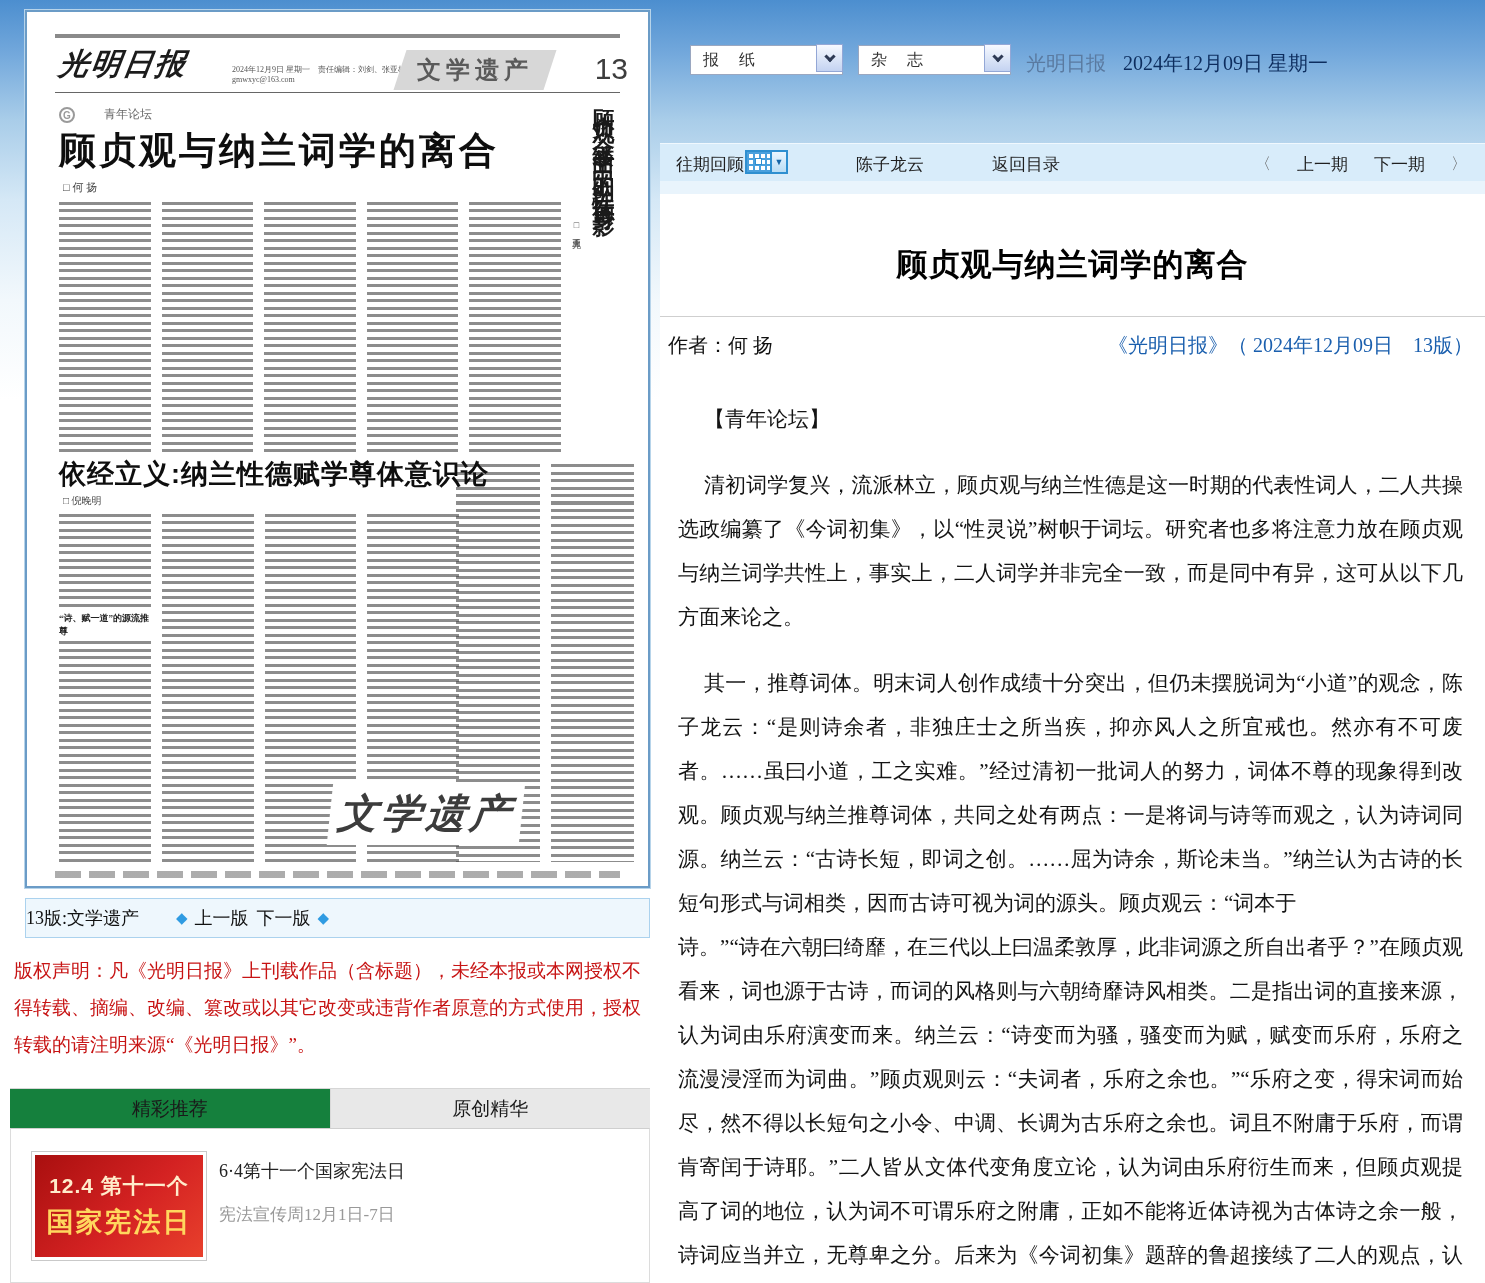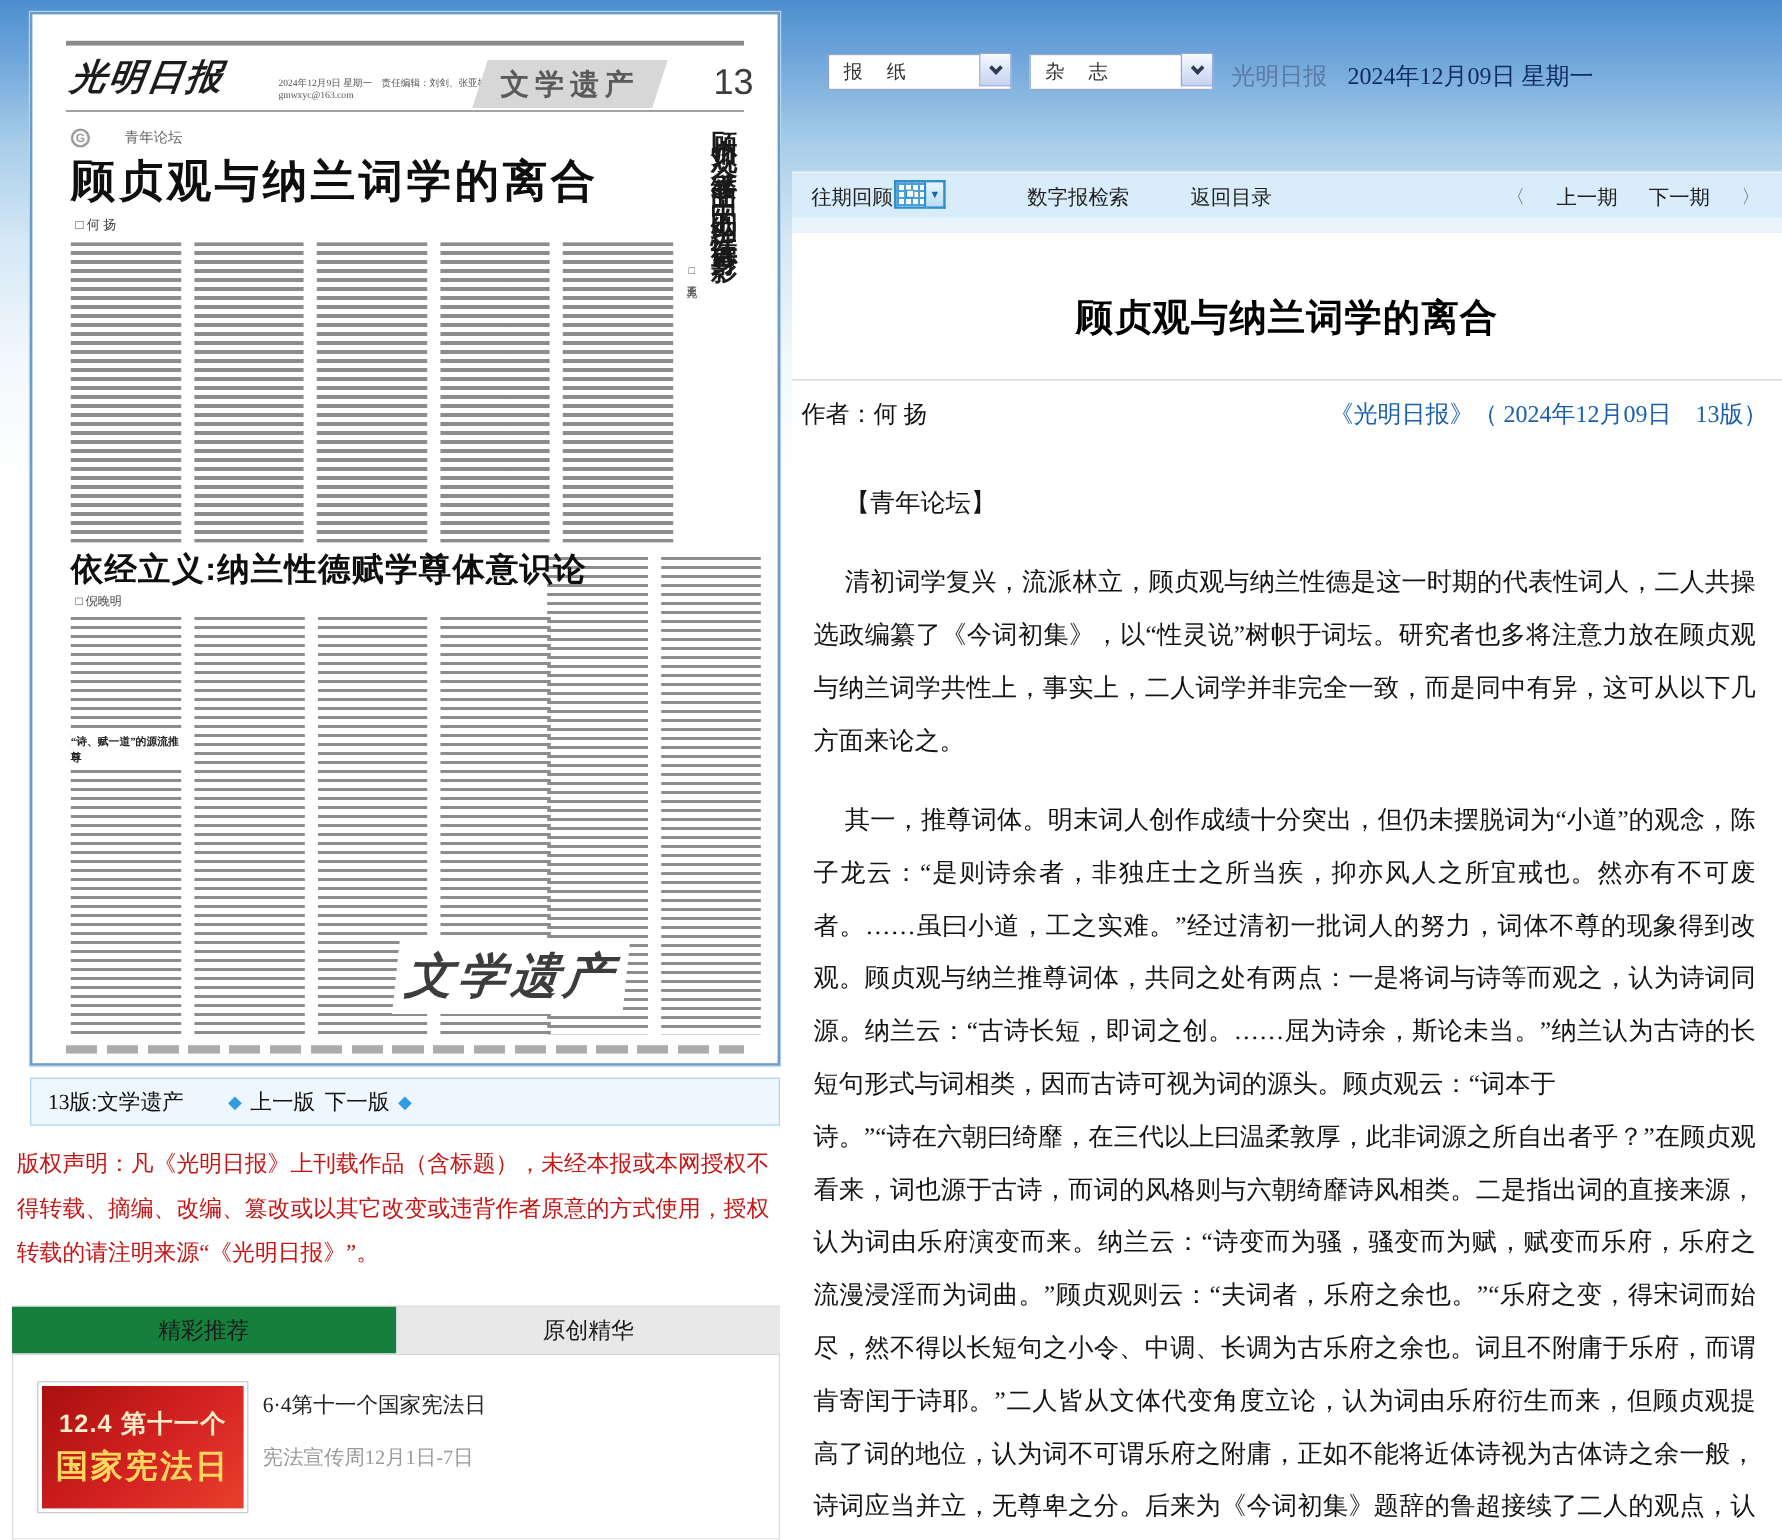--- a/index.html
+++ b/index.html
@@ -44,21 +44,21 @@
   .p-a2 { position:absolute; left:36px; top:482px; font-size:10px; color:#444; }
   .cols2 { left:32px; top:502px; width:400px; height:348px; }
   .p-subhead2 { position:absolute; left:32px; top:598px; width:96px; font-size:9px; font-weight:bold;
     color:#222; background:#fff; padding:2px 0; line-height:13px; }
   .p-callig { position:absolute; left:303px; top:770px; background:#fff; padding:4px 8px;
     font-size:40px; font-weight:bold; font-style:italic; color:#3c3c3c; letter-spacing:4px; transform:skewX(-6deg); }
   .p-footline { position:absolute; left:28px; right:28px; bottom:8px; height:7px;
     background:repeating-linear-gradient(90deg, rgba(90,90,90,.5) 0 26px, transparent 26px 34px); }
 
   .pager-bar { left:25px; top:898px; width:625px; height:40px; background:#eef7fd; border:1px solid #abd2ee;
-    display:flex; align-items:center; padding-left:14px; font-size:18px; color:#111; }
+    display:flex; align-items:center; font-size:18px; color:#111; }
   .pager-bar .arrow { color:#2f9be2; font-size:15px; margin:0 3px; }
   .pager-link { color:#111; cursor:pointer; margin:0 4px; }
   .pager-label { margin-right:34px; }
 
   .copyright { left:14px; top:952px; width:640px; font-size:19px; color:#c71414; line-height:37px; }
 
   .tabs { left:10px; top:1088px; width:640px; height:40px; display:flex; border-top:1px solid #d6d6d6; }
   .tab { flex:1; display:flex; align-items:center; justify-content:center; font-size:19px; color:#1a1a1a; cursor:pointer; }
   .tab.active { background:#15803d; }
   .tab.inactive { background:#e8e8e8; border-left:1px solid #d9d9d9; }
@@ -205,21 +205,21 @@
   </div>
 
   <div class="rp-nav">
     <span class="nav-item" style="left:16px">往期回顾</span>
     <span class="cal-wrap">
       <span class="cal">
           <span class="cal-dot"></span>
         </span>
       <span class="cal-arrow">▼</span>
     </span>
-    <span class="nav-item" style="left:196px">数字报检索</span>
+    <span class="nav-item" style="left:196px">陈子龙云</span>
     <span class="nav-item" style="left:332px">返回目录</span>
     <span class="nav-right">
       <span class="nav-chev">〈</span>
       <span class="nav-issue">上一期</span>
       <span class="nav-issue">下一期</span>
       <span class="nav-chev">〉</span>
     </span>
   </div>
   <div class="rp-nav-strip"></div>
 

